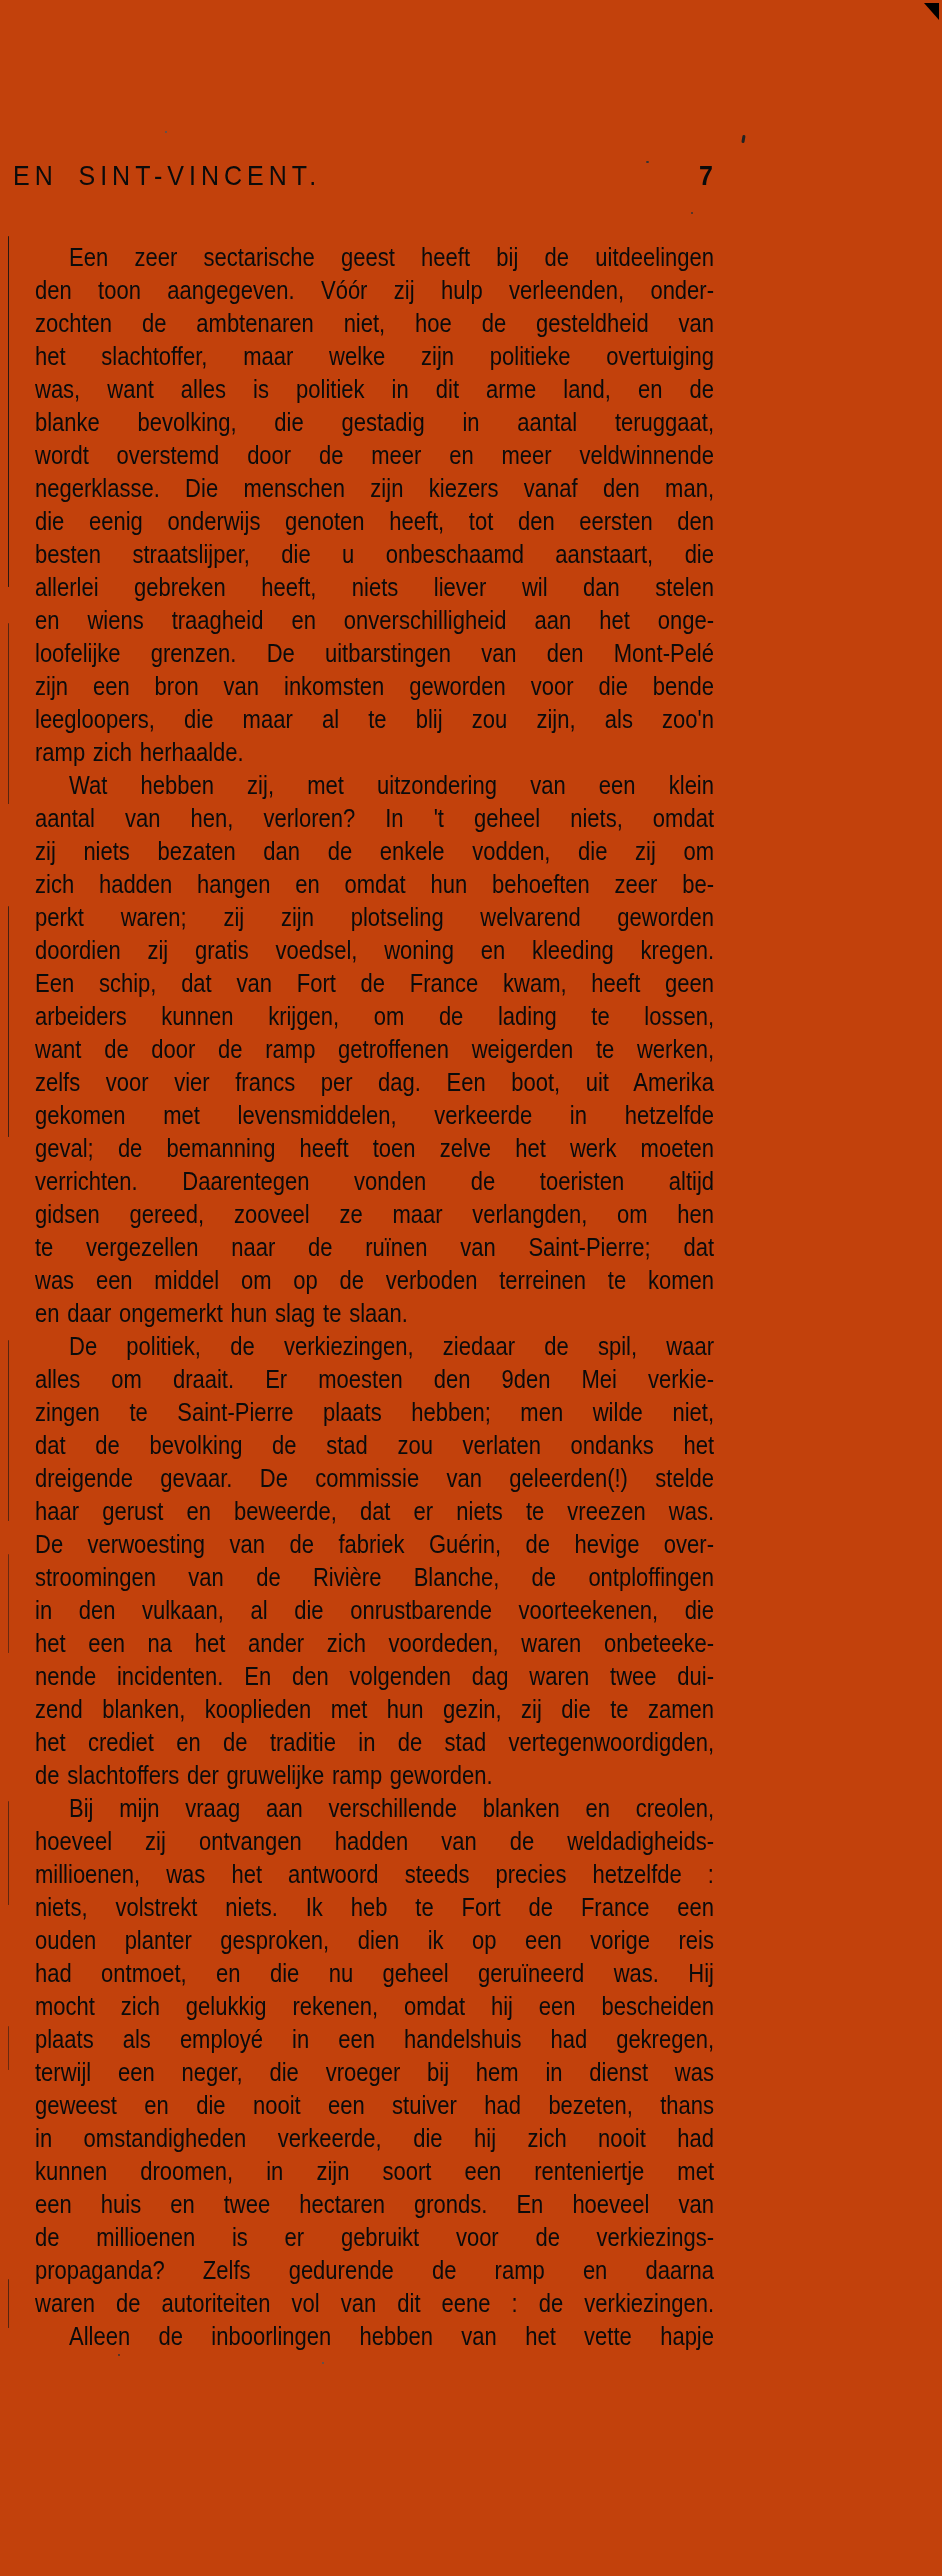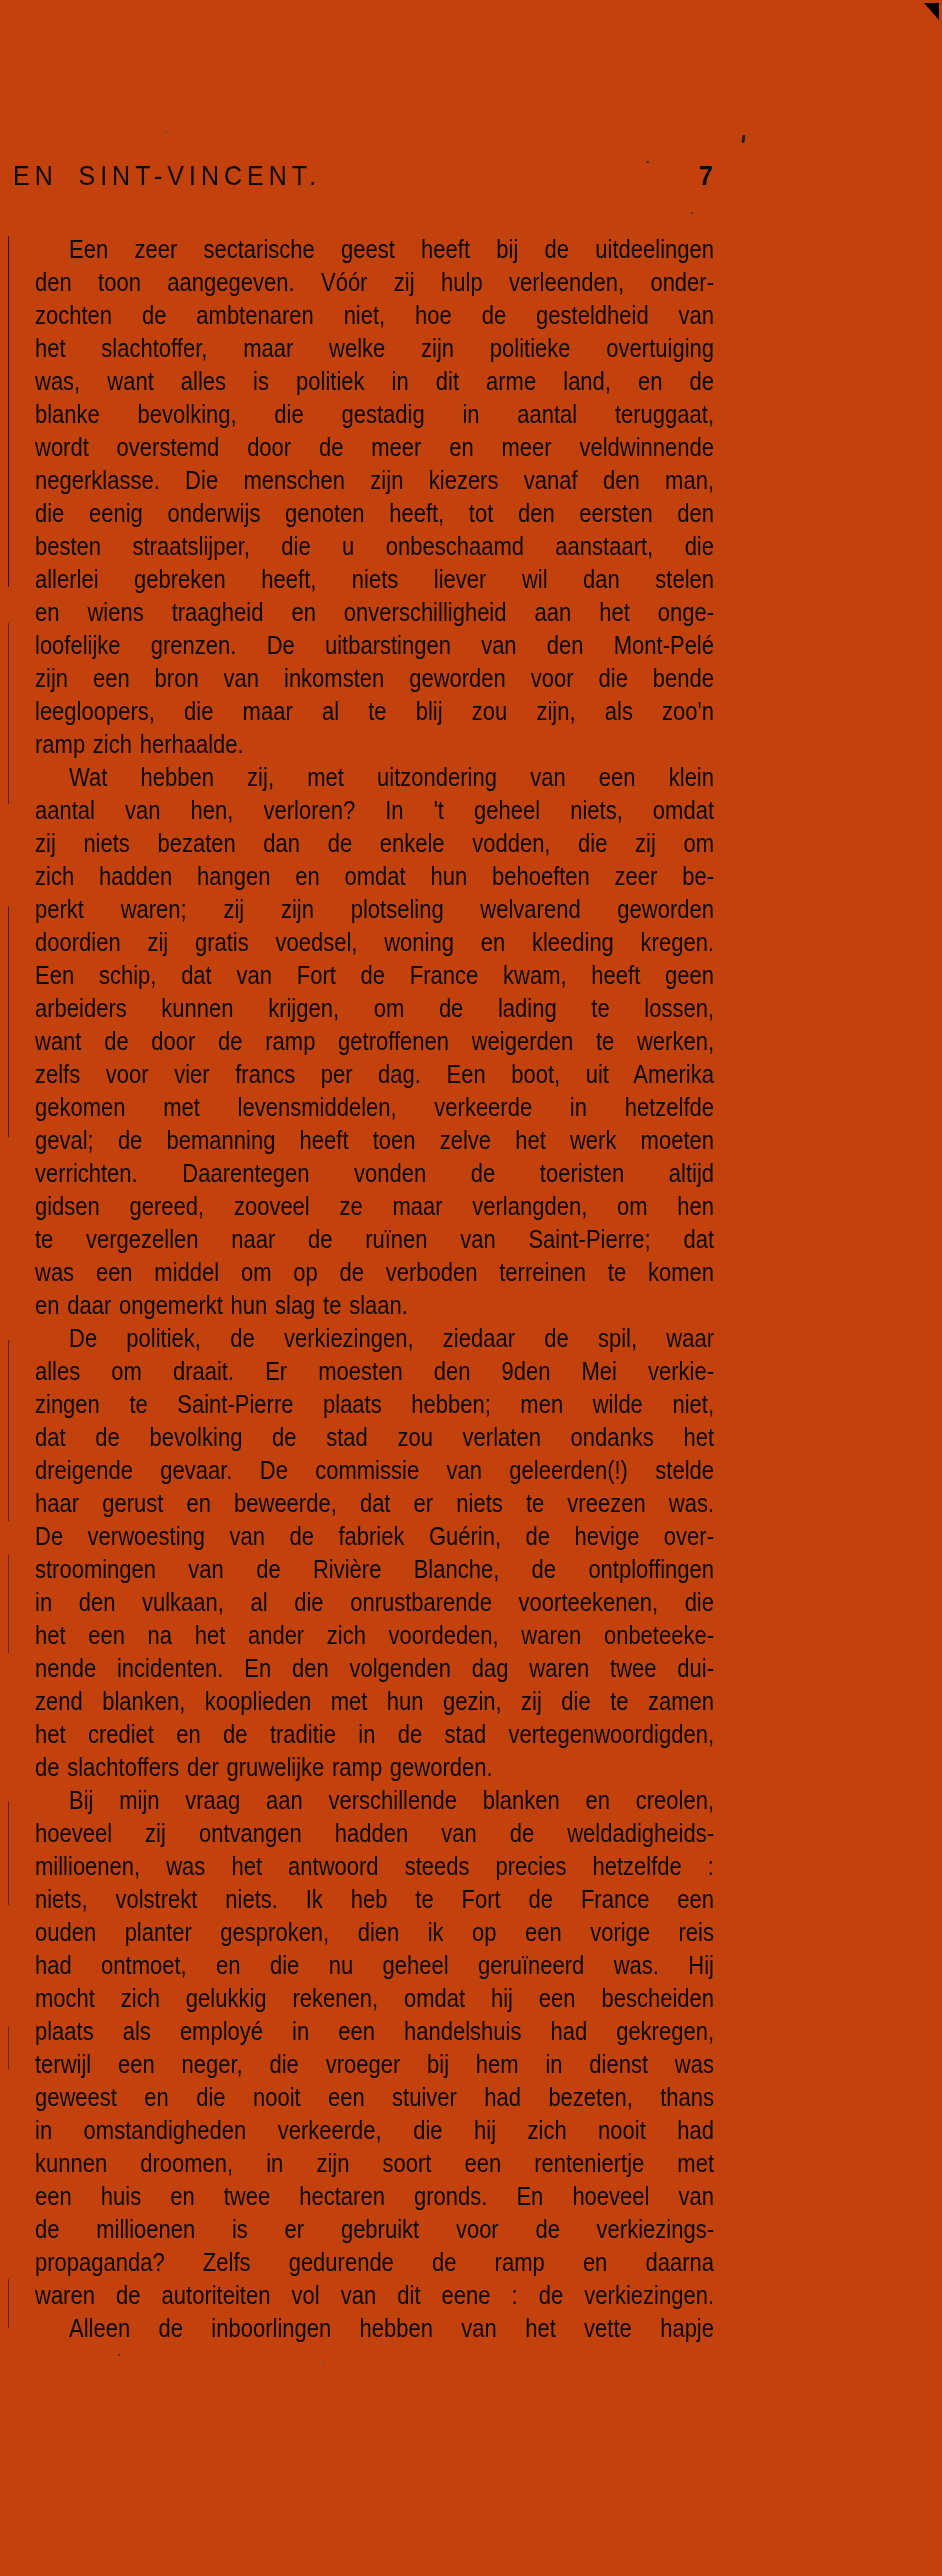--- a/index.html
+++ b/index.html
@@ -39,21 +39,21 @@
     text-align: right;
     font-size: 25px;
     font-weight: 700;
     transform: scaleY(1.10);
     transform-origin: right top;
   }
   
   .text-block {
     position: absolute;
     left: 35px;
-    top: 233px;
+    top: 241px;
     width: 679px;
   }
   .line {
     height: 33px;
     line-height: 33px;
     font-size: 22px;
     word-spacing: 1.6px;
     text-align: justify;
     text-align-last: justify;
     white-space: normal;

